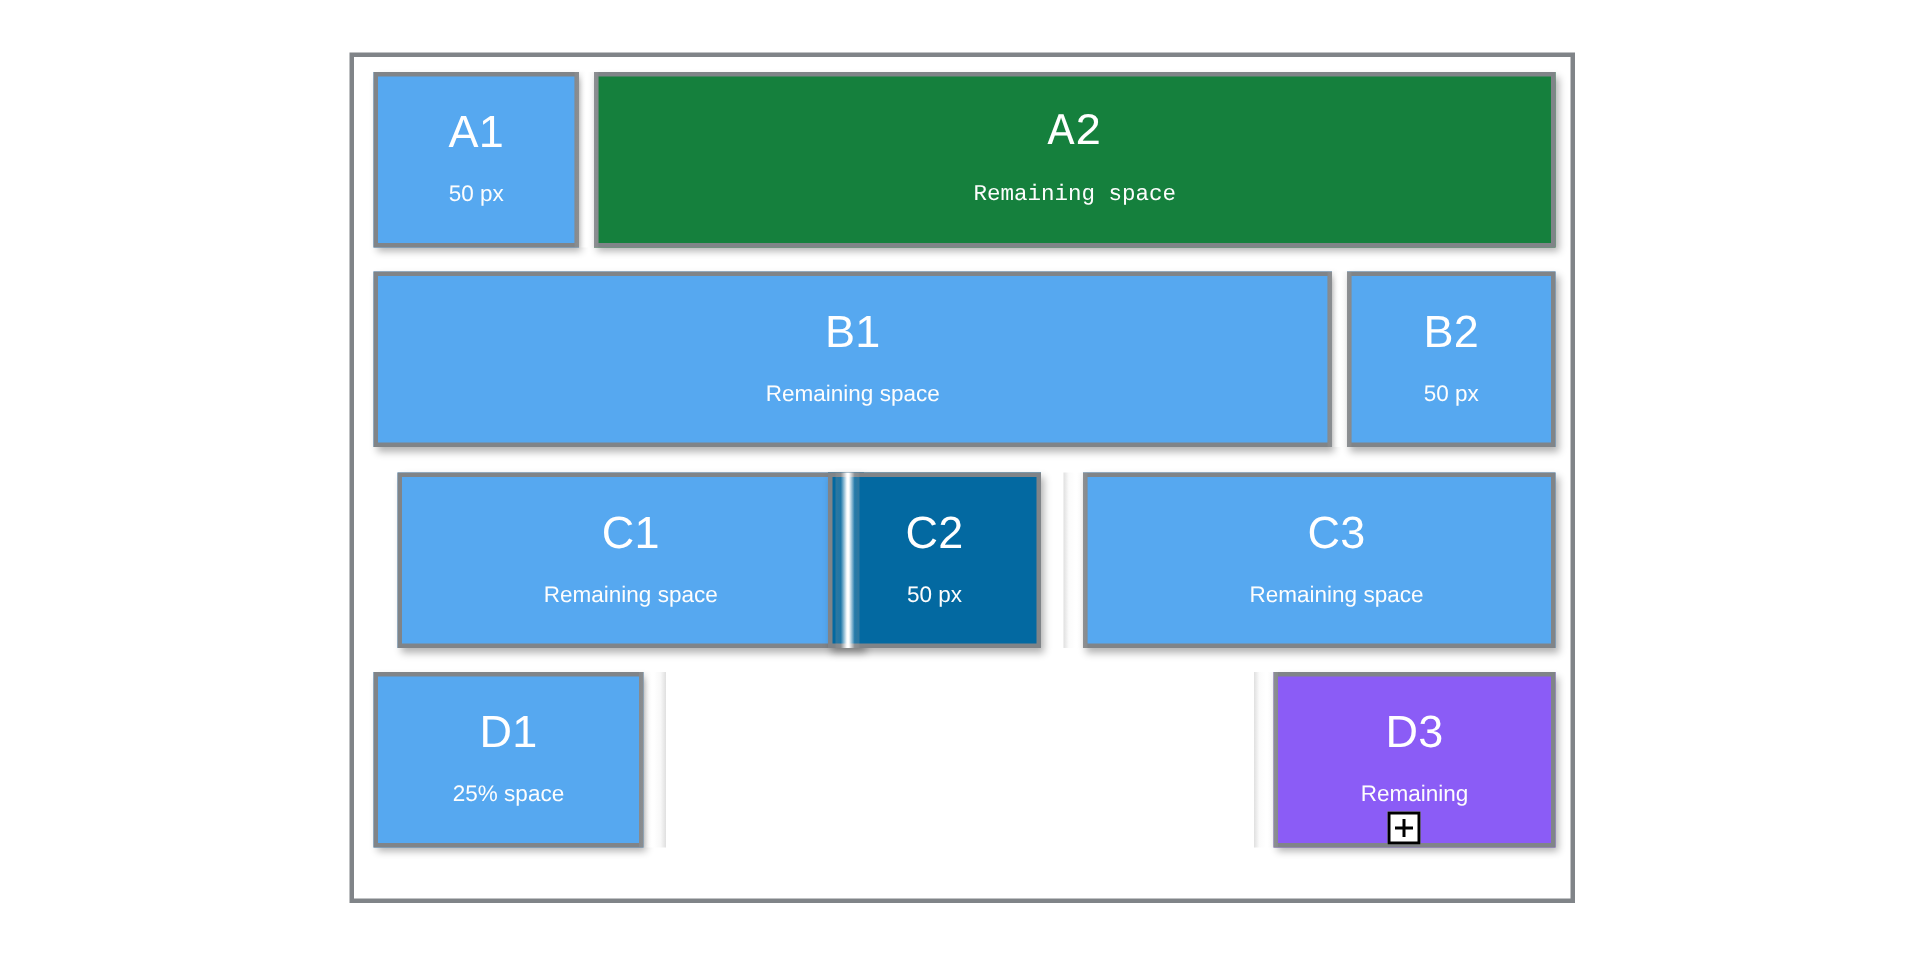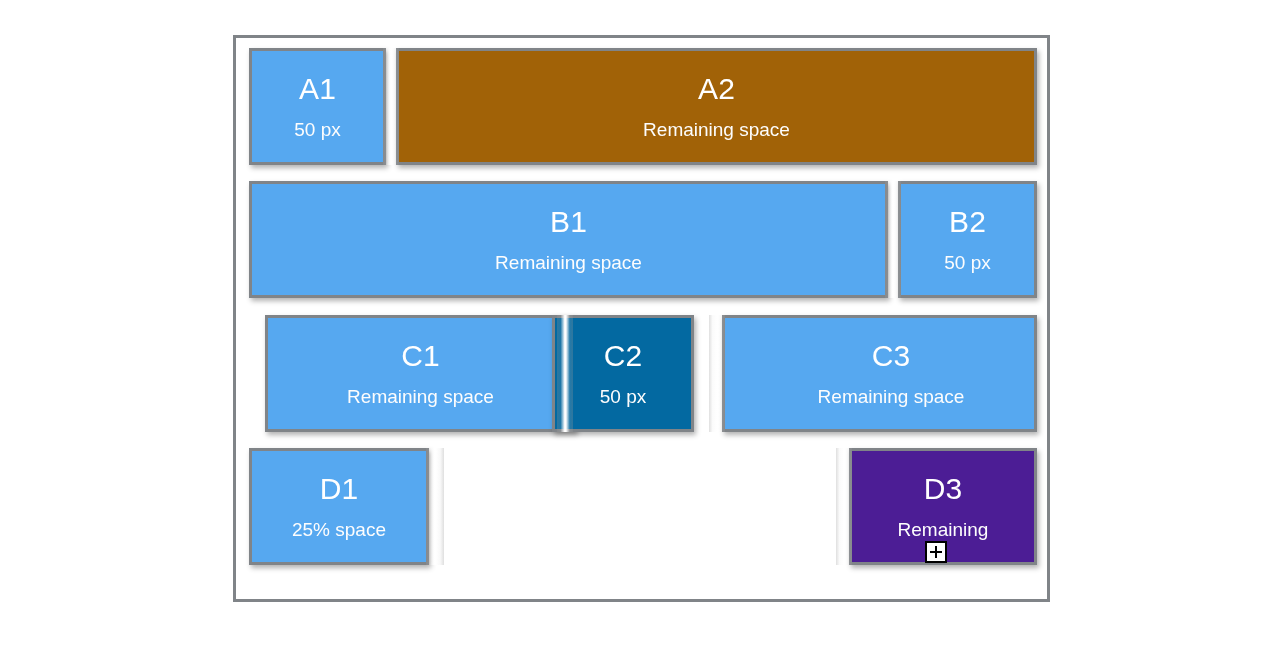--- a/index.html
+++ b/index.html
@@ -79,21 +79,21 @@
     color: #ffffff;
     font-size: 30px;
     line-height: 34px;
     font-weight: 400;
     letter-spacing: 0.2px;
     white-space: nowrap;
   }
 
   .pane-sub {
     color: #fdfdfd;
-    font-size: 19px;
+    font-size: 15px;
     line-height: 23px;
     font-weight: 400;
     margin-top: 12px;
     white-space: nowrap;
   }
 
   
   .splitter {
     position: absolute;
     top: 0;
@@ -150,21 +150,21 @@
       <div class="split-row r0">
         <div class="row-inner"></div>
 
         <div class="splitter" style="left: 134px; width: 16px;"></div>
 
         <div class="pane" style="left: 0px; width: 137px; background: rgb(86, 168, 240); border-color: rgb(128, 132, 136);">
           <div class="pane-title">A1</div>
           <div class="pane-sub">50 px</div>
         </div>
 
-        <div class="pane" style="left: 147px; width: 641px; background: #a16207; border-color: rgb(128, 132, 136);">
+        <div class="pane" style="left: 147px; width: 641px; background: #15803d; border-color: rgb(128, 132, 136); font-family: Liberation Mono, monospace;">
           <div class="pane-title">A2</div>
           <div class="pane-sub">Remaining space</div>
         </div>
       </div>
 
       <div class="split-row r1">
         <div class="row-inner"></div>
 
         <div class="splitter" style="left: 636px; width: 16px;"></div>
 
@@ -206,21 +206,21 @@
 
         <div class="splitter" style="left: 177px; width: 18px;"></div>
         <div class="splitter" style="left: 587px; width: 16px;"></div>
 
         <div class="pane" style="left: 0px; width: 180px; background: rgb(86, 168, 240); border-color: rgb(128, 132, 136);">
           <div class="pane-title">D1</div>
           <div class="pane-sub">25% space</div>
         </div>
 
 
-        <div class="pane" style="left: 600px; width: 188px; background: #4c1d95; border-color: rgb(128, 132, 136);">
+        <div class="pane" style="left: 600px; width: 188px; background: #8b5cf6; border-color: rgb(128, 132, 136);">
           <div class="pane-title">D3</div>
           <div class="pane-sub">Remaining</div>
         </div>
       </div>
 
     </div>
   </div>
 
   <div class="cursor-plus" style="left: 925px; top: 541px;"></div>
 

